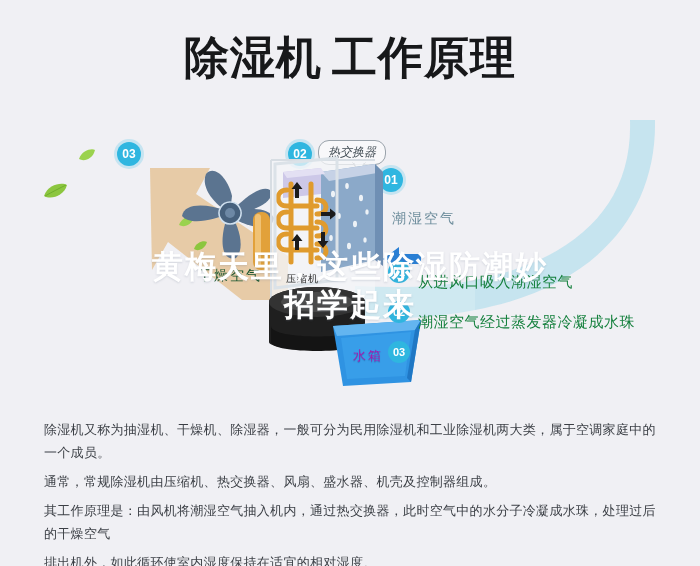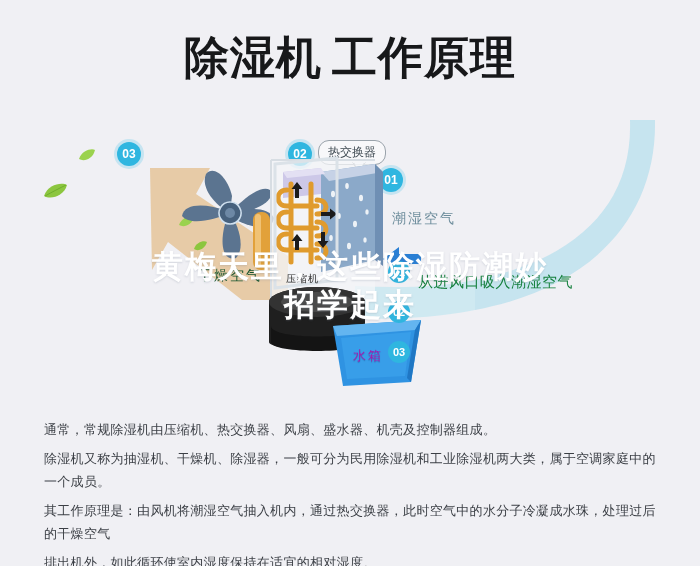--- a/index.html
+++ b/index.html
@@ -51,21 +51,21 @@
   }
   .badge.b03{left:87px;top:22px;}
   .badge.b02{left:258px;top:22px;}
   .badge.b01{left:349px;top:48px;}
 
   
   .callout{
     position:absolute;left:288px;top:20px;
     padding:3px 9px;border:1.5px solid #9aa3ab;border-radius:11px;
     background:rgba(255,255,255,.55);
-    font-size:12px;color:#3f4a52;white-space:nowrap;
+    font-size:12px;color:#3f4a52;white-space:nowrap;font-style:italic;
   }
   .callout-tail{
     position:absolute;left:322px;top:42px;width:14px;height:13px;
   }
   .callout-tail svg{display:block;}
 
   
   .machine{position:absolute;left:195px;top:30px;width:210px;height:250px;}
   .machine svg{display:block;}
 
@@ -271,31 +271,32 @@
 
   </div>
 
   <div class="steps">
     <div class="step">
       <span class="step-badge">01</span>
       <span class="step-text">从进风口吸入潮湿空气</span>
     </div>
     <div class="step">
       <span class="step-badge">02</span>
+      <span class="step-text">潮湿空气经过蒸发器冷凝成水珠</span>
     </div>
     <div class="step">
       <span class="step-badge">03</span>
     </div>
   </div>
 
   <div class="watermark">
     <div class="wm-line">黄梅天里，这些除湿防潮妙</div>
     <div class="wm-line">招学起来</div>
   </div>
 
   <div class="body-copy">
+    <div class="para">除湿机又称为抽湿机、干燥机、除湿器，一般可分为民用除湿机和工业除湿机两大类，属于空调家庭中的一个成员。</div>
     <div class="para">通常，常规除湿机由压缩机、热交换器、风扇、盛水器、机壳及控制器组成。</div>
-    <div class="para">除湿机又称为抽湿机、干燥机、除湿器，一般可分为民用除湿机和工业除湿机两大类，属于空调家庭中的一个成员。</div>
     <div class="para gap">其工作原理是：由风机将潮湿空气抽入机内，通过热交换器，此时空气中的水分子冷凝成水珠，处理过后的干燥空气</div>
     <div class="para">排出机外，如此循环使室内湿度保持在适宜的相对湿度。</div>
   </div>
 
 </div>
 
 </body></html>

